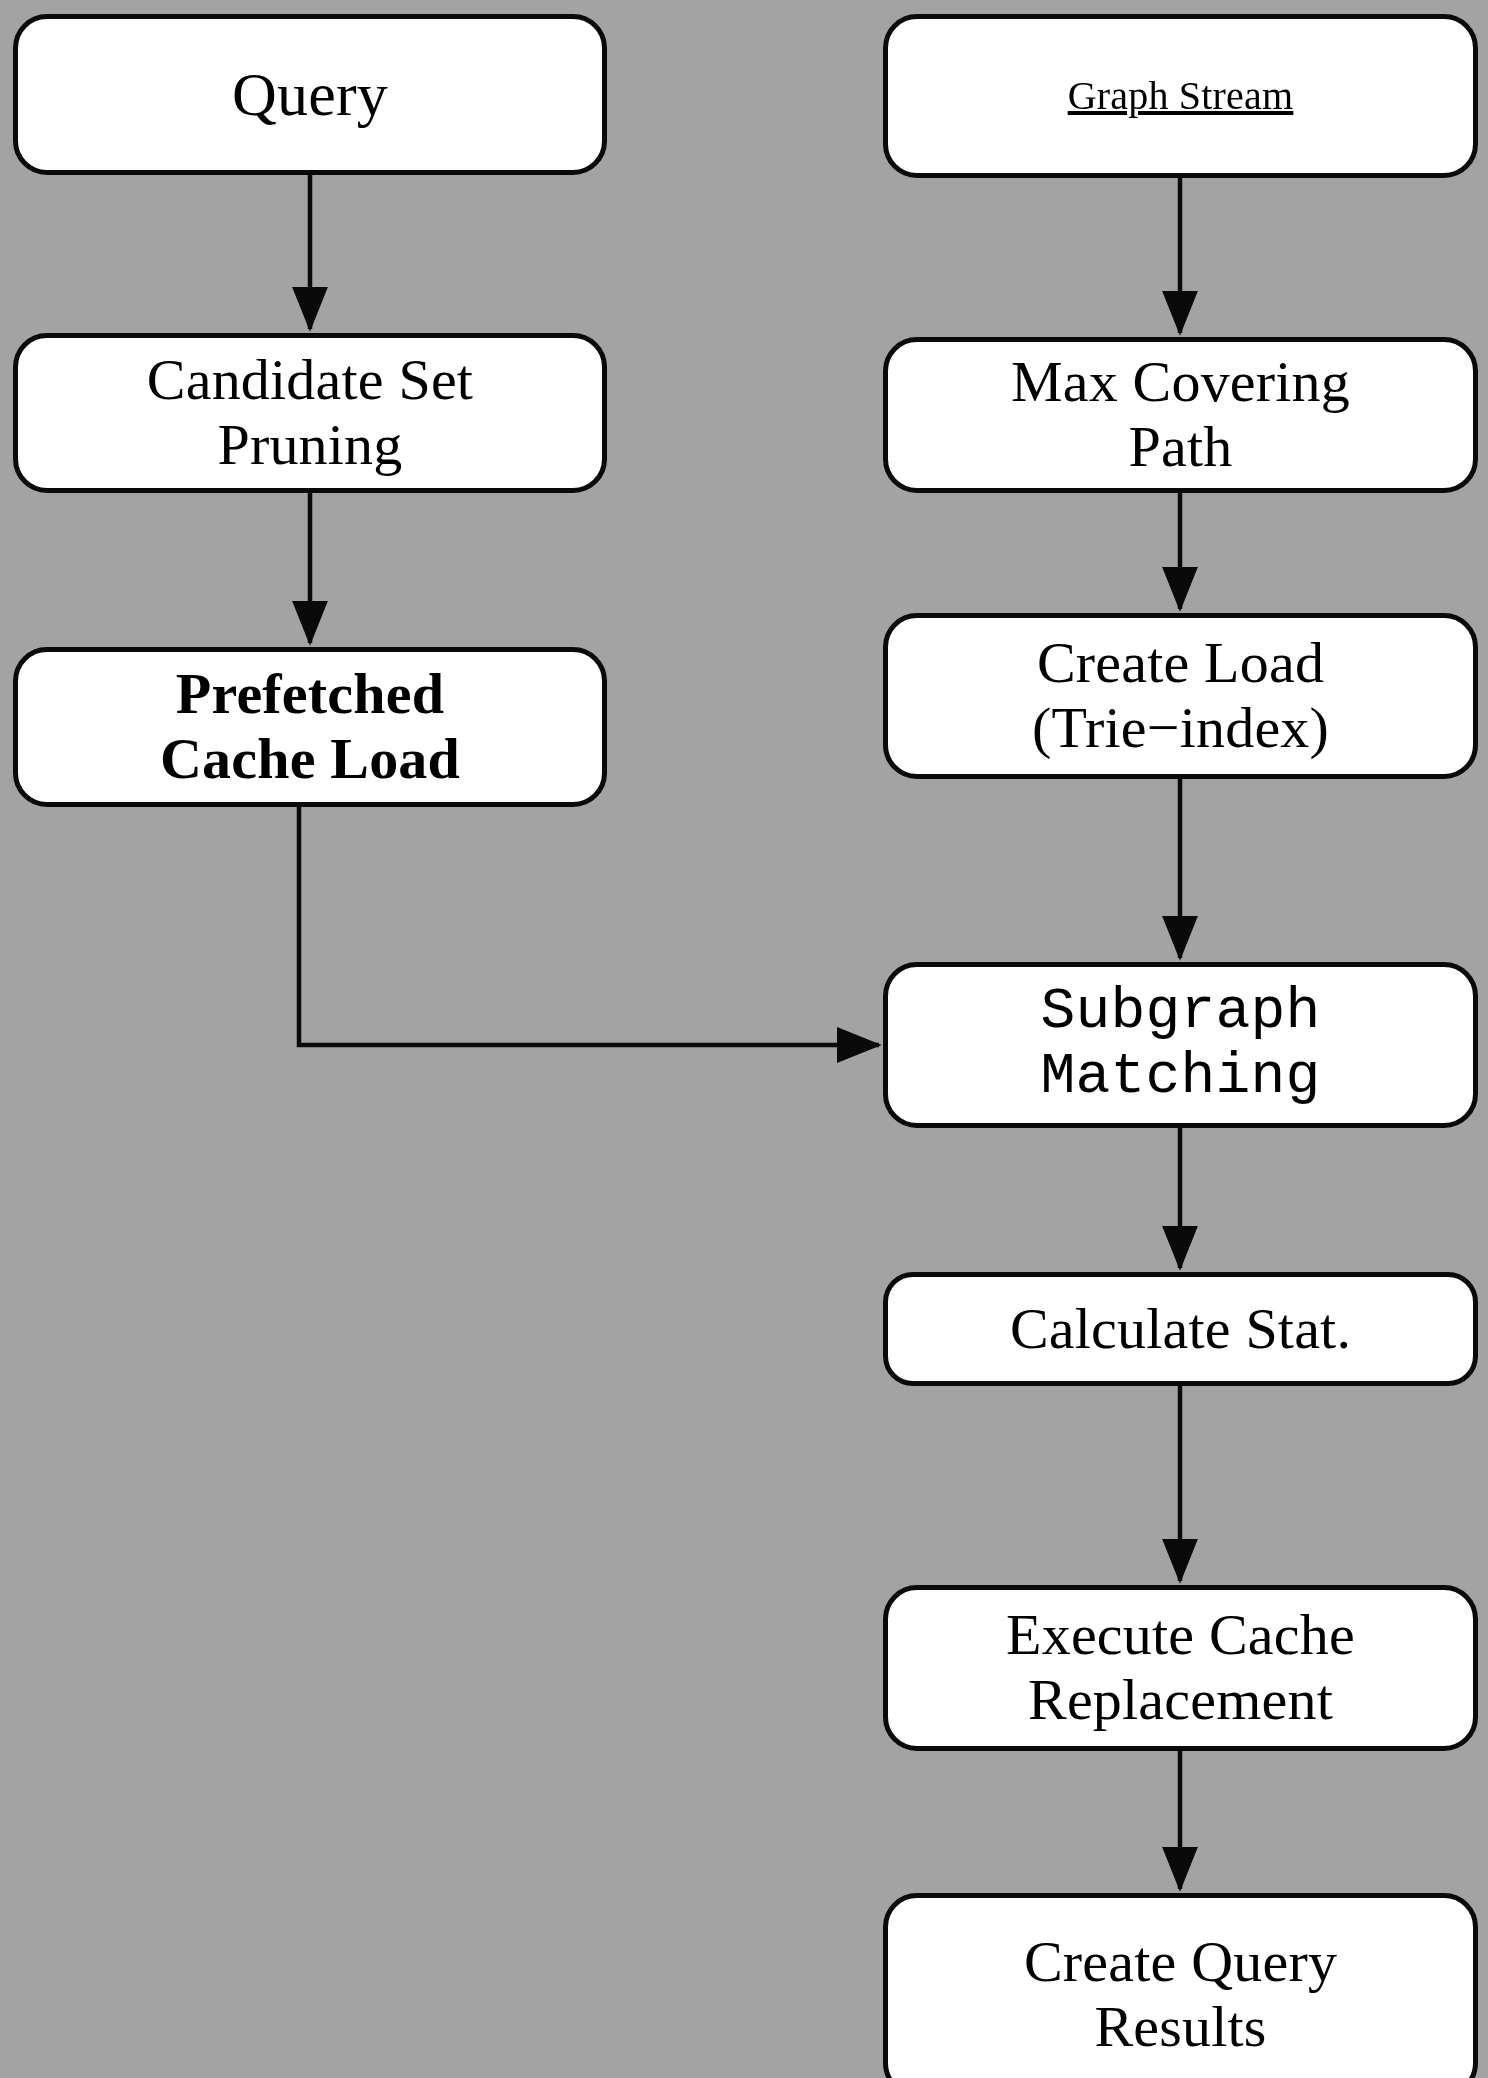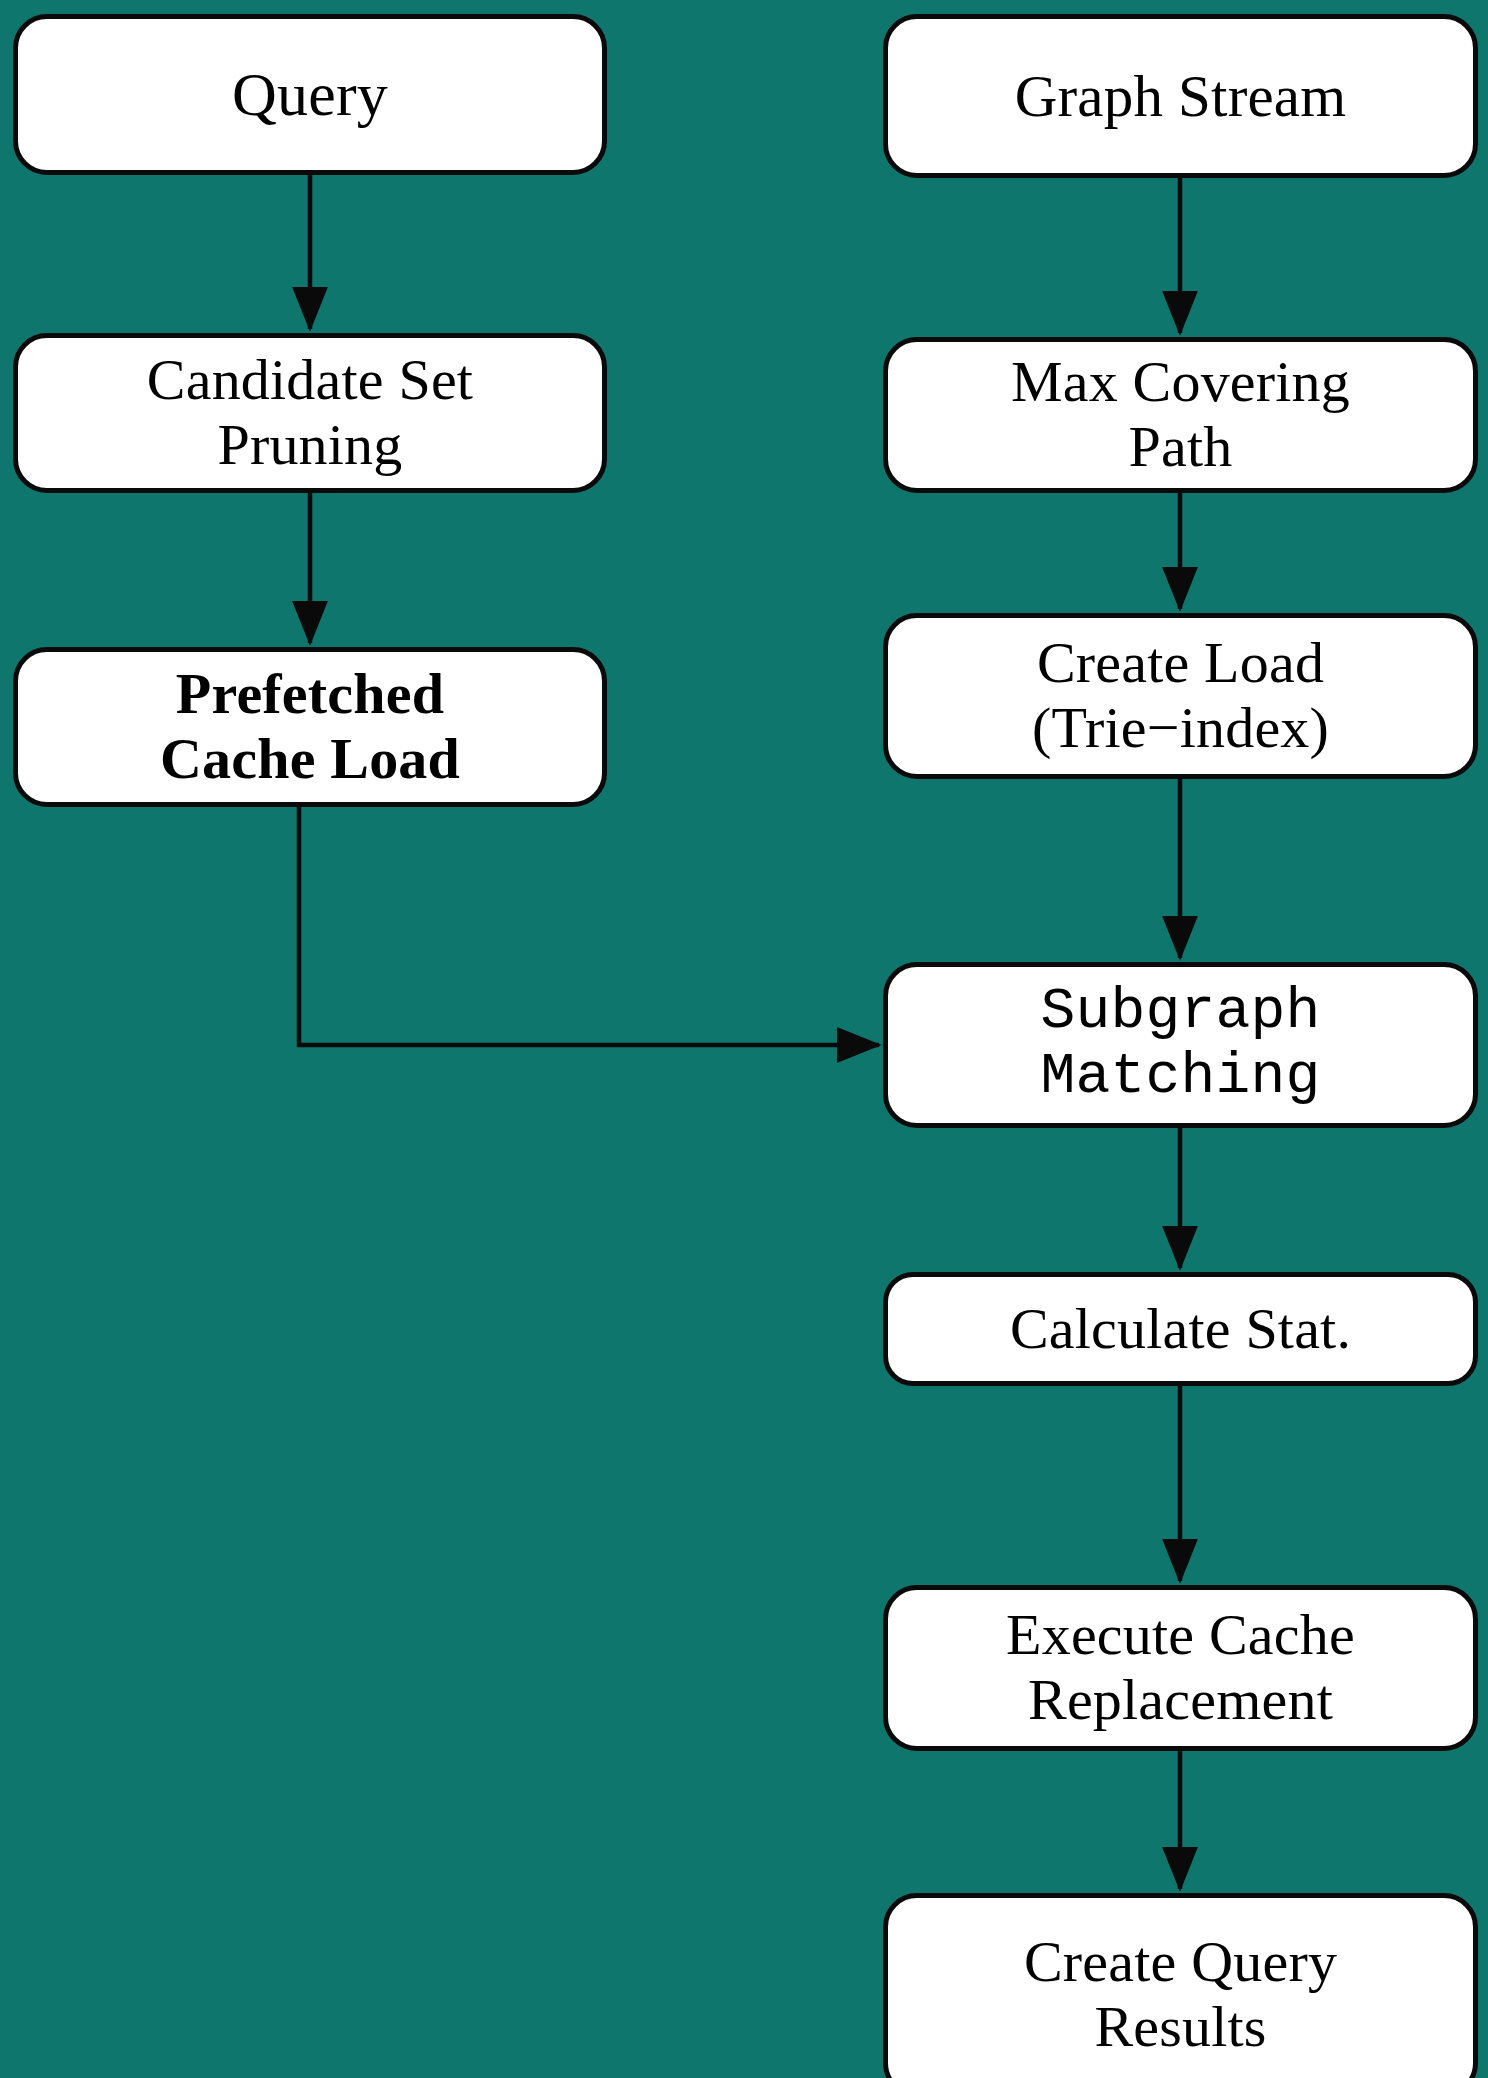--- a/index.html
+++ b/index.html
@@ -4,21 +4,21 @@
 <style>
   html, body {
     margin: 0;
     padding: 0;
     background: #ffffff;
   }
   #canvas {
     position: relative;
     width: 1488px;
     height: 2078px;
-    background: #0f766e;
+    background: #a3a3a3;
     overflow: hidden;
     font-family: "Liberation Serif", "DejaVu Serif", serif;
   }
   .node {
     position: absolute;
     box-sizing: border-box;
     border: 5px solid #0a0a0a;
     border-radius: 34px;
     background: #ffffff;
     display: flex;
@@ -64,21 +64,21 @@
         <path d="M 1180 1386 L 1180 1581" marker-end="url(#arrowhead)"></path>
         <path d="M 1180 1751 L 1180 1889" marker-end="url(#arrowhead)"></path>
       </g>
   </svg>
   <div id="node-layer">
       <div class="node" style="left: 13px; top: 14px; width: 594px; height: 161px; font-size: 62px; border-color: rgb(10, 10, 10); color: rgb(0, 0, 0);"><span>Query</span></div>
       <div class="node" style="left: 13px; top: 333px; width: 594px; height: 160px; font-size: 58px; border-color: rgb(10, 10, 10); color: rgb(0, 0, 0);"><span>Candidate Set
 Pruning</span></div>
       <div class="node" style="left: 13px; top: 647px; width: 594px; height: 160px; font-size: 58px; border-color: rgb(10, 10, 10); color: rgb(0, 0, 0); font-weight: bold;"><span>Prefetched
 Cache Load</span></div>
-      <div class="node" style="left: 883px; top: 14px; width: 595px; height: 164px; font-size: 59px; border-color: rgb(10, 10, 10); color: rgb(0, 0, 0);"><span>Graph Stream</span></div>
+      <div class="node" style="left: 883px; top: 14px; width: 595px; height: 164px; font-size: 40px; border-color: rgb(10, 10, 10); color: rgb(0, 0, 0); text-decoration: underline;"><span>Graph Stream</span></div>
       <div class="node" style="left: 883px; top: 337px; width: 595px; height: 156px; font-size: 58px; border-color: rgb(10, 10, 10); color: rgb(0, 0, 0);"><span>Max Covering
 Path</span></div>
       <div class="node" style="left: 883px; top: 613px; width: 595px; height: 166px; font-size: 58px; border-color: rgb(10, 10, 10); color: rgb(0, 0, 0);"><span>Create Load
 (Trie−index)</span></div>
       <div class="node" style="left: 883px; top: 962px; width: 595px; height: 166px; font-size: 58px; border-color: rgb(10, 10, 10); color: rgb(0, 0, 0); font-family: Liberation Mono, monospace;"><span>Subgraph
 Matching</span></div>
       <div class="node" style="left: 883px; top: 1272px; width: 595px; height: 114px; font-size: 58px; border-color: rgb(10, 10, 10); color: rgb(0, 0, 0); border-radius: 30px;"><span>Calculate Stat.</span></div>
       <div class="node" style="left: 883px; top: 1585px; width: 595px; height: 166px; font-size: 58px; border-color: rgb(10, 10, 10); color: rgb(0, 0, 0);"><span>Execute Cache
 Replacement</span></div>
       <div class="node" style="left: 883px; top: 1893px; width: 595px; height: 204px; font-size: 58px; border-color: rgb(10, 10, 10); color: rgb(0, 0, 0);"><span>Create Query

